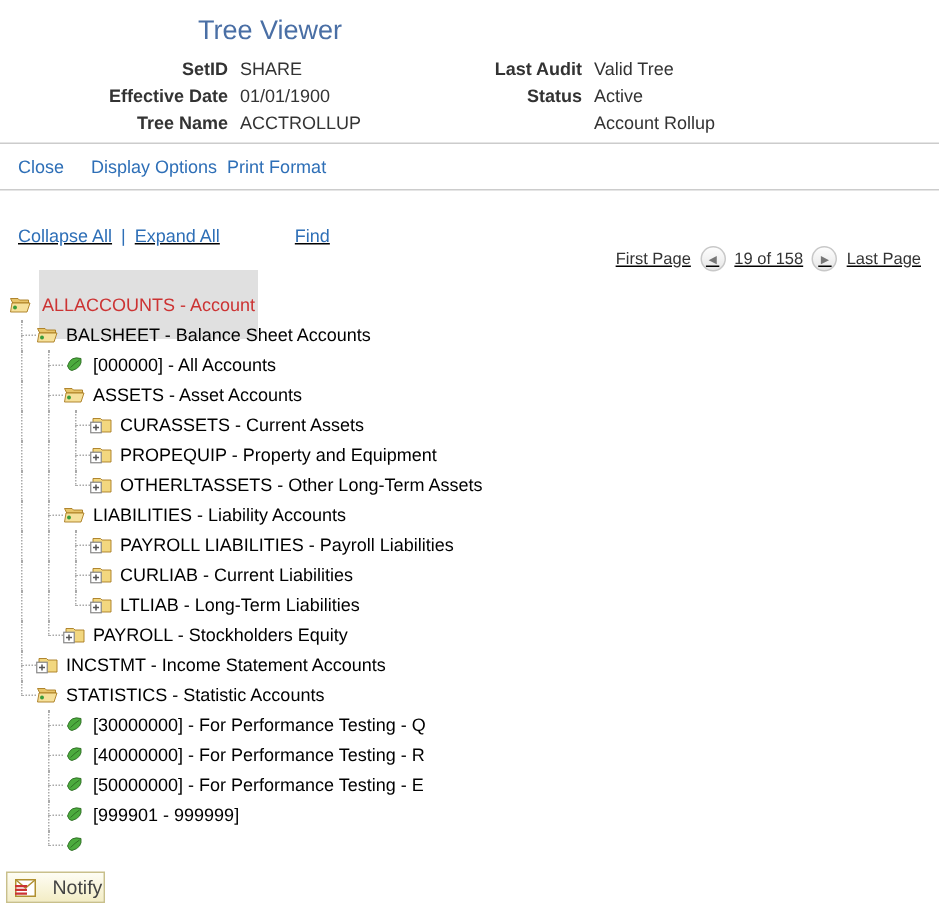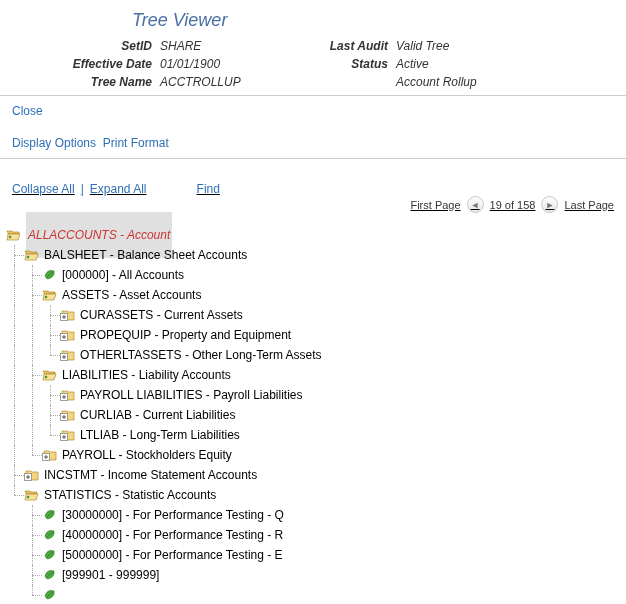--- a/index.html
+++ b/index.html
@@ -7,21 +7,20 @@
     margin: 0;
     padding: 0;
     font-family: Arial, Helvetica, sans-serif;
     font-size: 12px;
     color: #000;
     background: #fff;
     width: 626px;
   }
   .header {
     padding: 6px 0 4px 0;
-    font-style: italic;
   }
   .title {
     color: #4a6fa5;
     font-size: 18px;
     font-weight: normal;
     text-align: left;
     padding-left: 132px;
     margin: 4px 0 6px 0;
   }
   .meta-table {
@@ -53,21 +52,20 @@
   .meta-value2 {
     flex: 1;
     color: #333;
     padding-left: 2px;
   }
   .toolbar {
     border-top: 1px solid #ccc;
     padding: 8px 12px;
     display: flex;
     gap: 18px;
-    flex-direction: column;
   }
   .toolbar a, .controls a {
     color: #2e6fb7;
     text-decoration: none;
     cursor: pointer;
   }
   .controls {
     border-top: 1px solid #ccc;
     padding: 6px 12px 4px 12px;
     display: flex;
@@ -108,21 +106,20 @@
   }
   .node {
     display: flex;
     align-items: center;
     height: 20px;
     white-space: nowrap;
   }
   .node .label { color: #000; }
   .root .label {
     color: #c33;
-    font-style: italic;
     background: #e0e0e0;
     padding: 16px 2px;
   }
   .indent-guides {
     display: flex;
     align-self: stretch;
   }
   .guide {
     width: 18px;
     position: relative;

